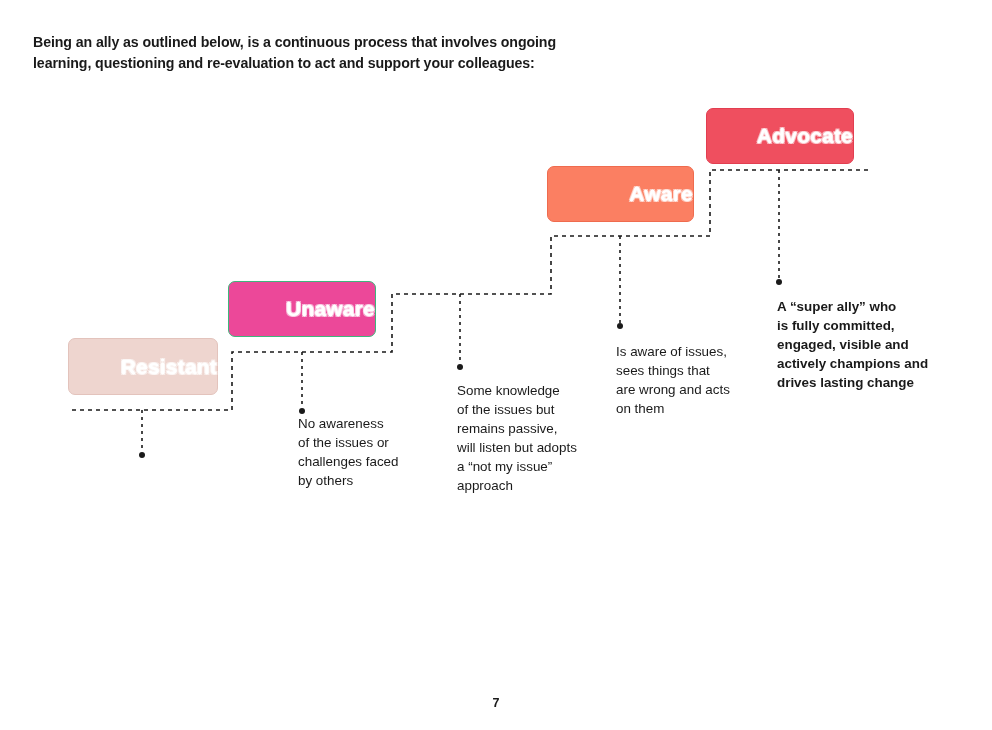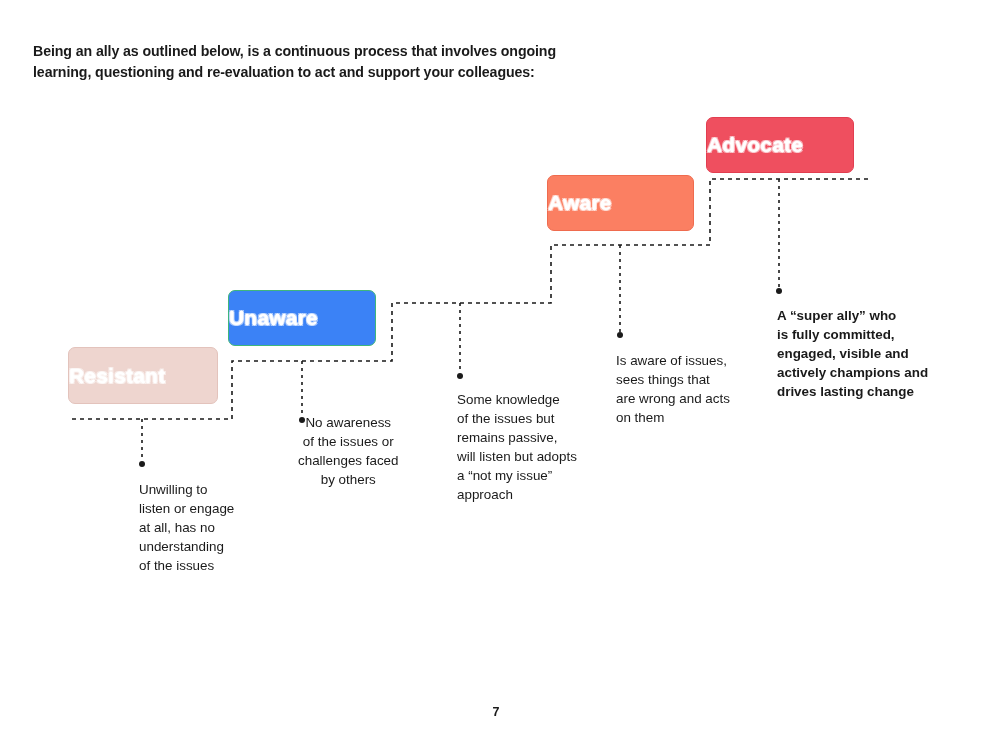--- a/index.html
+++ b/index.html
@@ -14,21 +14,20 @@
     overflow: hidden;
     font-family: "Liberation Sans", sans-serif;
     color: #1a1a1a;
   }
 
   .canvas {
     position: absolute;
     inset: 0;
     width: 992px;
     height: 578px;
-    margin-top: 9px;
   }
 
   
   .intro {
     position: absolute;
     left: 33px;
     top: 32px;
     width: 600px;
     font-size: 14.2px;
     font-weight: bold;
@@ -47,21 +46,21 @@
     height: 730px;
     pointer-events: none;
   }
 
   
   .stage-box {
     position: absolute;
     border-radius: 7px;
     display: flex;
     align-items: center;
-    justify-content: flex-start;
+    justify-content: flex-end;
     box-sizing: border-box;
   }
   .stage-label {
     font-size: 21px;
     font-weight: bold;
     color: #ffffff;
     letter-spacing: 0.2px;
     text-shadow:
       -1px -1px 0 rgba(255,255,255,0.55),
        1px -1px 0 rgba(255,255,255,0.55),
@@ -112,36 +111,31 @@
         <circle cx="302" cy="411" r="3" fill="#1a1a1a"></circle>
         <circle cx="460" cy="367" r="3" fill="#1a1a1a"></circle>
         <circle cx="620" cy="326" r="3" fill="#1a1a1a"></circle>
         <circle cx="779" cy="282" r="3" fill="#1a1a1a"></circle>
       </g>
   </svg>
 
   <div class="stage-box" style="left: 68px; top: 338px; width: 150px; height: 57px; background: rgb(238, 213, 207); border: 1px solid rgb(227, 195, 188);">
     <span class="stage-label">Resistant</span>
   </div>
-  <div class="stage-box" style="left: 228px; top: 281px; width: 148px; height: 56px; background: #3b82f6; border: 1px solid rgb(63, 182, 124);">
+  <div class="stage-box" style="left: 228px; top: 281px; width: 148px; height: 56px; background: #ec4899; border: 1px solid rgb(63, 182, 124);">
     <span class="stage-label">Unaware</span>
   </div>
   <div class="stage-box" style="left: 547px; top: 166px; width: 147px; height: 56px; background: rgb(251, 127, 98); border: 1px solid rgb(239, 107, 78);">
     <span class="stage-label">Aware</span>
   </div>
   <div class="stage-box" style="left: 706px; top: 108px; width: 148px; height: 56px; background: rgb(239, 79, 95); border: 1px solid rgb(226, 62, 80);">
     <span class="stage-label">Advocate</span>
   </div>
 
-  <div class="caption" style="left: 139px; top: 471px;">Unwilling to
-listen or engage
-at all, has no
-understanding
-of the issues</div>
-  <div class="caption" style="left: 298px; top: 404px; text-align: center;">No awareness
+  <div class="caption" style="left: 298px; top: 414px;">No awareness
 of the issues or
 challenges faced
 by others</div>
   <div class="caption" style="left: 457px; top: 381px;">Some knowledge
 of the issues but
 remains passive,
 will listen but adopts
 a “not my issue”
 approach</div>
   <div class="caption" style="left: 616px; top: 342px;">Is aware of issues,

